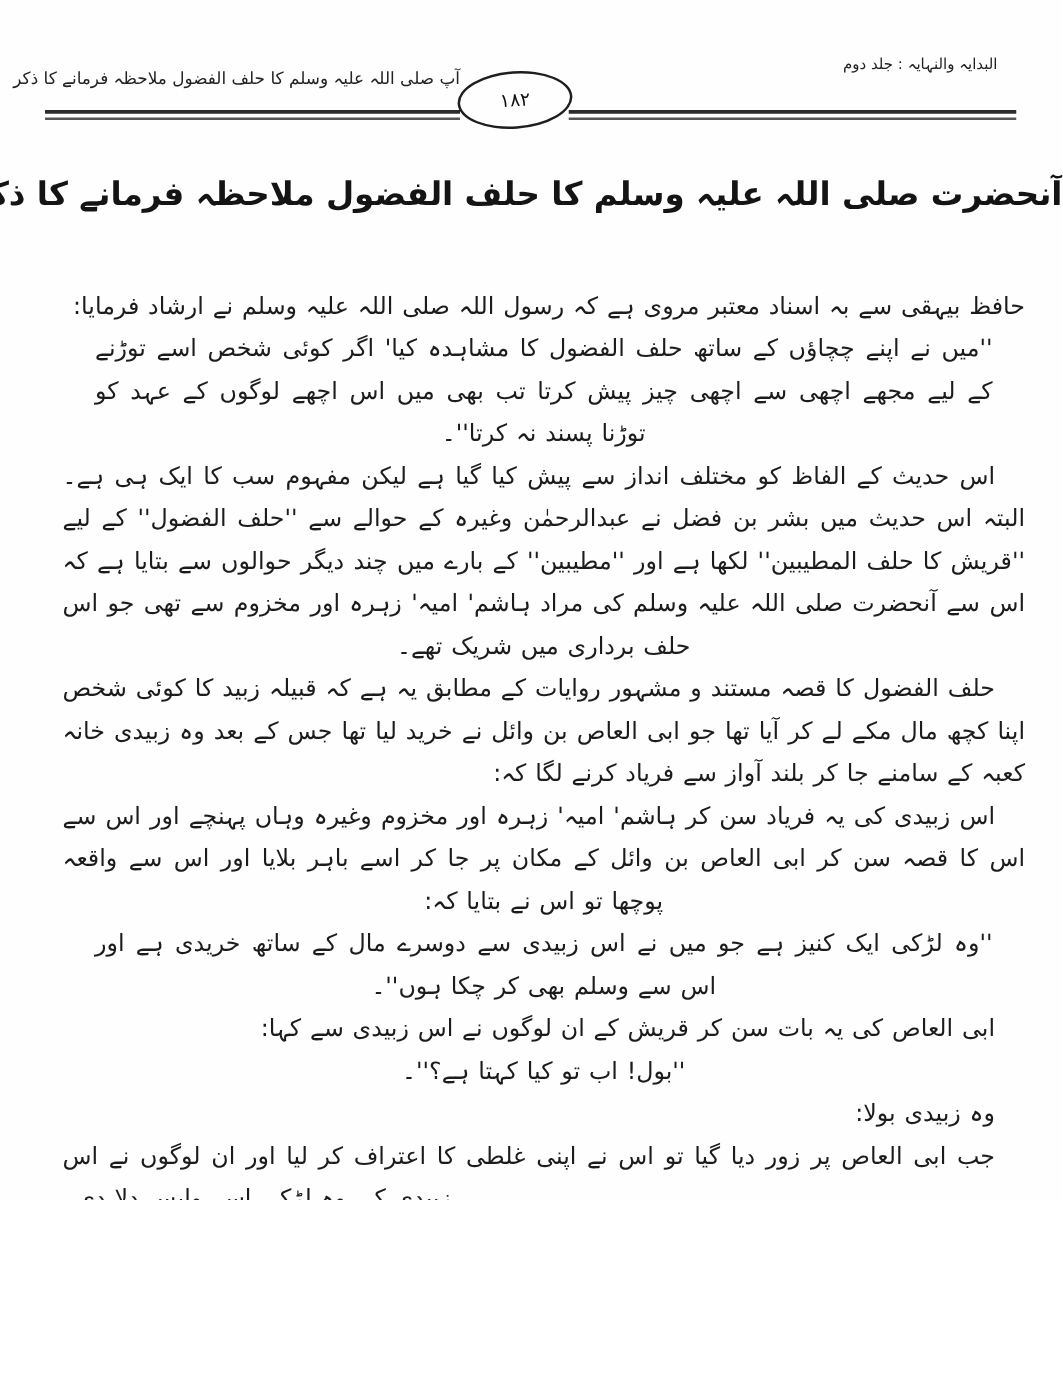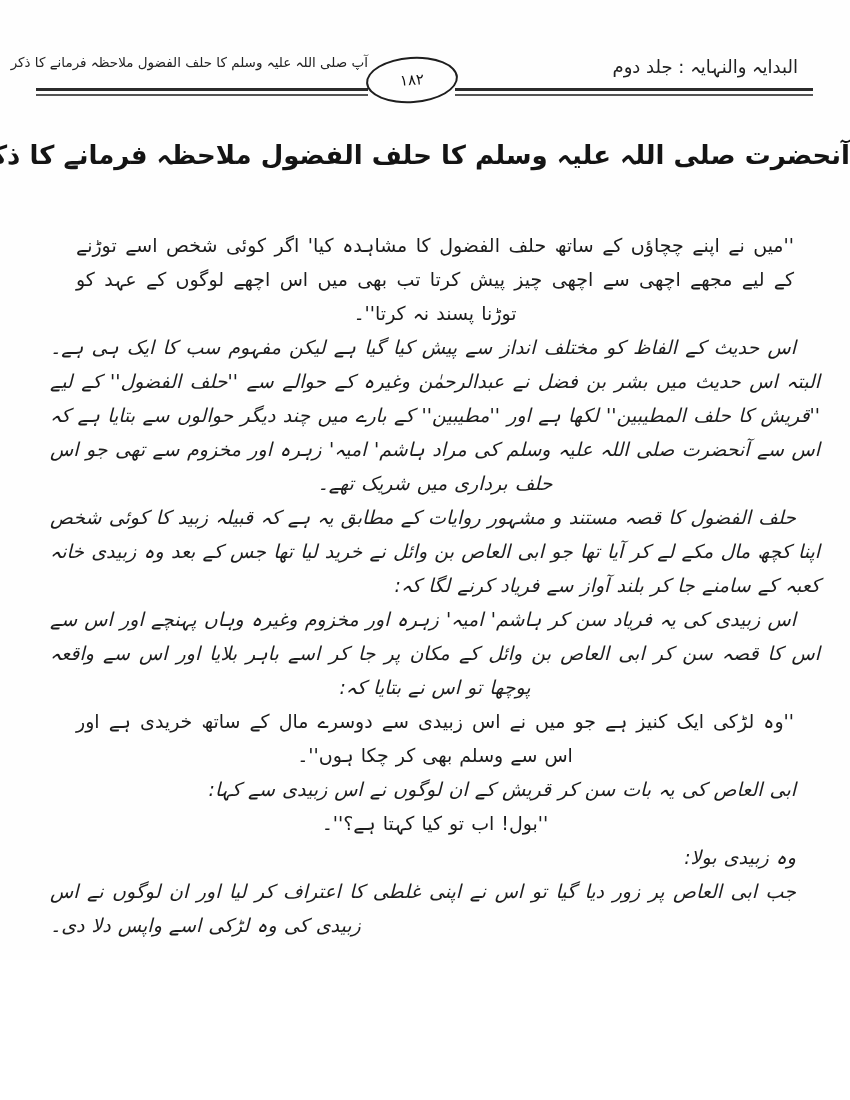--- a/index.html
+++ b/index.html
@@ -8,22 +8,22 @@
     background:#fefefe; overflow:hidden;
     font-family:"DejaVu Sans", sans-serif; color:#1c1c1c;
   }
   
   .hdr-chapter {
     position:absolute; top:54px; left:58px; width:310px;
     direction:rtl; text-align:center; font-size:13.5px; white-space:nowrap;
     color:#222;
   }
   .hdr-book {
-    position:absolute; top:56px; right:52px;
-    direction:rtl; font-size:18px; white-space:nowrap; color:#222;
+    position:absolute; top:44px; right:52px;
+    direction:rtl; font-size:12px; white-space:nowrap; color:#222;
   }
   .rule { position:absolute; background:#2b2b2b; }
   .rule.thin { background:#555; }
   .rule-left-a  { top:88px; left:36px;  width:332px; height:3px; }
   .rule-left-b  { top:94px; left:36px;  width:332px; height:2px; }
   .rule-right-a { top:88px; left:455px; width:358px; height:3px; }
   .rule-right-b { top:94px; left:455px; width:358px; height:2px; }
   .page-oval {
     position:absolute; top:57px; left:366px; width:88px; height:42px;
     border:2.5px solid #1e1e1e; border-radius:50%;
@@ -41,21 +41,21 @@
   }
   
   .body-text {
     position:absolute; top:228px; left:50px; width:770px;
     direction:rtl; font-size:19px; line-height:34px;
   }
   .p {
     margin:0; text-align:justify; text-align-last:right;
     word-spacing:1px;
   }
-  .p.indent { text-indent:24px;font-style:italic; }
+  .p.indent { text-indent:24px; }
   .p.last-center { text-align-last:center; }
   .p.last-left { text-align-last:left; }
   .p.center { text-align:center; text-align-last:center; }
   .quote { padding-right:26px; padding-left:26px; }
 </style>
 </head>
 <body>
 
 <div class="page">
 
@@ -67,20 +67,21 @@
   <div class="rule rule-right-a"></div>
   <div class="rule thin rule-right-b"></div>
 
   <div class="page-oval">
     <span class="page-num">۱۸۲</span>
   </div>
 
   <div class="main-title">آنحضرت صلی اللہ علیہ وسلم کا حلف الفضول ملاحظہ فرمانے کا ذکر</div>
 
   <div class="body-text">
+    <p class="p">حافظ بیہقی سے بہ اسناد معتبر مروی ہے کہ رسول اللہ صلی اللہ علیہ وسلم نے ارشاد فرمایا:</p>
     <p class="p quote last-center">''میں نے اپنے چچاؤں کے ساتھ حلف الفضول کا مشاہدہ کیا' اگر کوئی شخص اسے توڑنے کے لیے مجھے اچھی سے اچھی چیز پیش کرتا تب بھی میں اس اچھے لوگوں کے عہد کو توڑنا پسند نہ کرتا''۔</p>
     <p class="p indent last-center">اس حدیث کے الفاظ کو مختلف انداز سے پیش کیا گیا ہے لیکن مفہوم سب کا ایک ہی ہے۔ البتہ اس حدیث میں بشر بن فضل نے عبدالرحمٰن وغیرہ کے حوالے سے ''حلف الفضول'' کے لیے ''قریش کا حلف المطیبین'' لکھا ہے اور ''مطیبین'' کے بارے میں چند دیگر حوالوں سے بتایا ہے کہ اس سے آنحضرت صلی اللہ علیہ وسلم کی مراد ہاشم' امیہ' زہرہ اور مخزوم سے تھی جو اس حلف برداری میں شریک تھے۔</p>
     <p class="p indent">حلف الفضول کا قصہ مستند و مشہور روایات کے مطابق یہ ہے کہ قبیلہ زبید کا کوئی شخص اپنا کچھ مال مکے لے کر آیا تھا جو ابی العاص بن وائل نے خرید لیا تھا جس کے بعد وہ زبیدی خانہ کعبہ کے سامنے جا کر بلند آواز سے فریاد کرنے لگا کہ:</p>
     <p class="p indent last-center">اس زبیدی کی یہ فریاد سن کر ہاشم' امیہ' زہرہ اور مخزوم وغیرہ وہاں پہنچے اور اس سے اس کا قصہ سن کر ابی العاص بن وائل کے مکان پر جا کر اسے باہر بلایا اور اس سے واقعہ پوچھا تو اس نے بتایا کہ:</p>
     <p class="p quote last-center">''وہ لڑکی ایک کنیز ہے جو میں نے اس زبیدی سے دوسرے مال کے ساتھ خریدی ہے اور اس سے وسلم بھی کر چکا ہوں''۔</p>
     <p class="p indent">ابی العاص کی یہ بات سن کر قریش کے ان لوگوں نے اس زبیدی سے کہا:</p>
     <p class="p quote center">''بول! اب تو کیا کہتا ہے؟''۔</p>
     <p class="p indent">وہ زبیدی بولا:</p>
     <p class="p indent last-left">جب ابی العاص پر زور دیا گیا تو اس نے اپنی غلطی کا اعتراف کر لیا اور ان لوگوں نے اس زبیدی کی وہ لڑکی اسے واپس دلا دی۔</p>
   </div>

